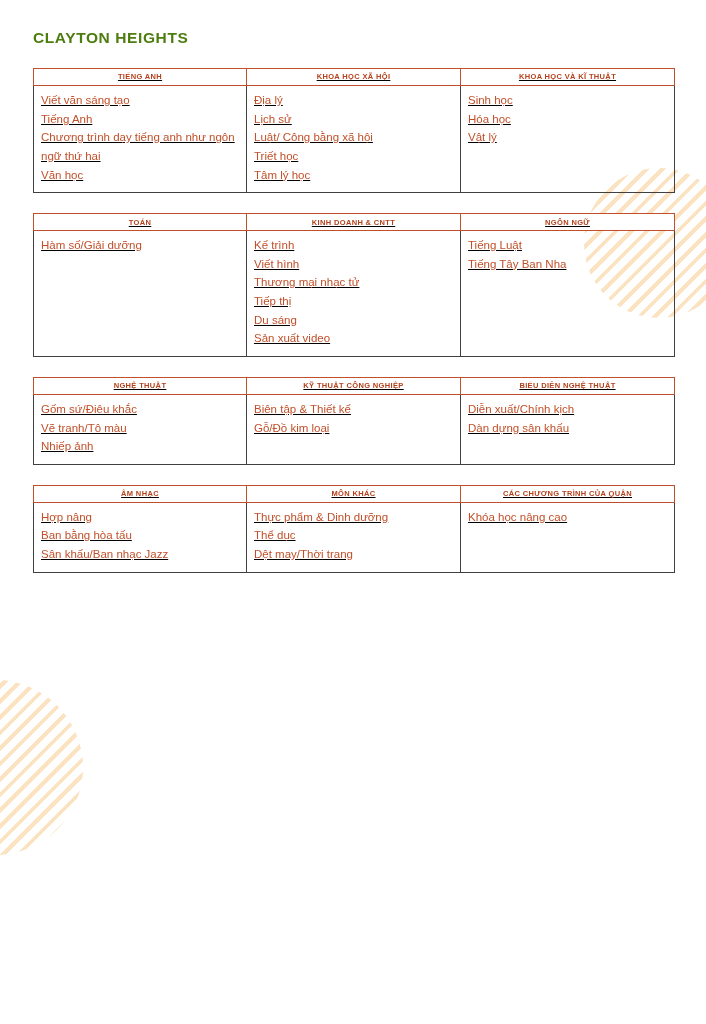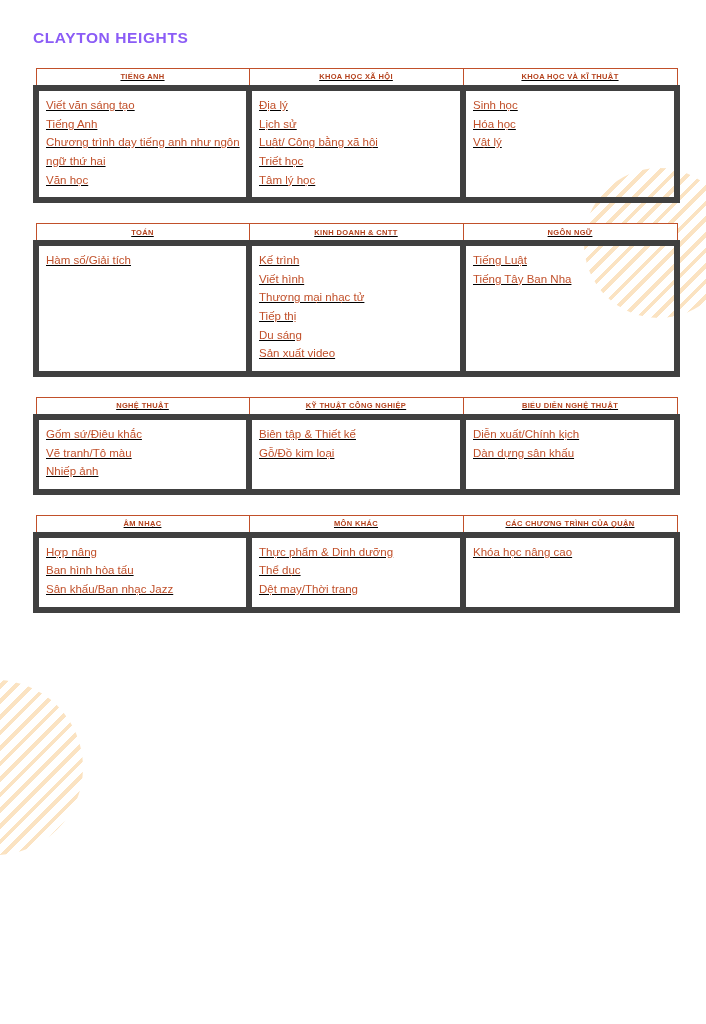--- a/index.html
+++ b/index.html
@@ -47,21 +47,21 @@
     padding: 0;
   }
 
   .page-title {
     position: absolute;
     left: 33px;
     top: 29px;
     font-size: 15.5px;
     font-weight: bold;
     letter-spacing: 0.6px;
-    color: #8b5cf6;
+    color: #4d7c0f;
     text-transform: uppercase;
   }
 
   .tables {
     position: absolute;
     left: 33px;
     top: 68px;
     width: 641px;
     text-decoration: underline;
   }
@@ -84,21 +84,21 @@
     font-weight: bold;
     letter-spacing: 0.35px;
     text-transform: uppercase;
     text-align: center;
     padding: 4px 2px 3px 2px;
     height: 9px;
     line-height: 1.1;
   }
 
   table.grid td {
-    border: 6px solid #404040;
+    border: 1px solid #404040;
     vertical-align: top;
     padding: 5px 6px 8px 7px;
     color: #c1502a;
     font-size: 11.5px;
     line-height: 1.62;
   }
   table.grid td ul {
     margin: 0;
     padding: 0;
     list-style: none;
@@ -170,21 +170,21 @@
           <tr>
             <th>TOÁN</th>
             <th>KINH DOANH &amp; CNTT</th>
             <th>NGÔN NGỮ</th>
           </tr>
         </thead>
         <tbody>
           <tr>
             <td>
               <ul>
-                <li>Hàm số/Giải tích</li>
+                <li>Hàm số/Giải dưỡng</li>
               </ul>
             </td>
             <td>
               <ul>
                 <li>Kế trình</li>
                 <li>Viết hình</li>
                 <li>Thương mại nhạc tử</li>
                 <li>Tiếp thị</li>
                 <li>Du sáng</li>
                 <li>Sản xuất video</li>
@@ -247,21 +247,21 @@
             <th>ÂM NHẠC</th>
             <th>MÔN KHÁC</th>
             <th>CÁC CHƯƠNG TRÌNH CỦA QUẬN</th>
           </tr>
         </thead>
         <tbody>
           <tr>
             <td>
               <ul>
                 <li>Hợp nâng</li>
-                <li>Ban hình hòa tấu</li>
+                <li>Ban bằng hòa tấu</li>
                 <li>Sân khấu/Ban nhạc Jazz</li>
               </ul>
             </td>
             <td>
               <ul>
                 <li>Thực phẩm &amp; Dinh dưỡng</li>
                 <li>Thể dục</li>
                 <li>Dệt may/Thời trang</li>
               </ul>
             </td>

